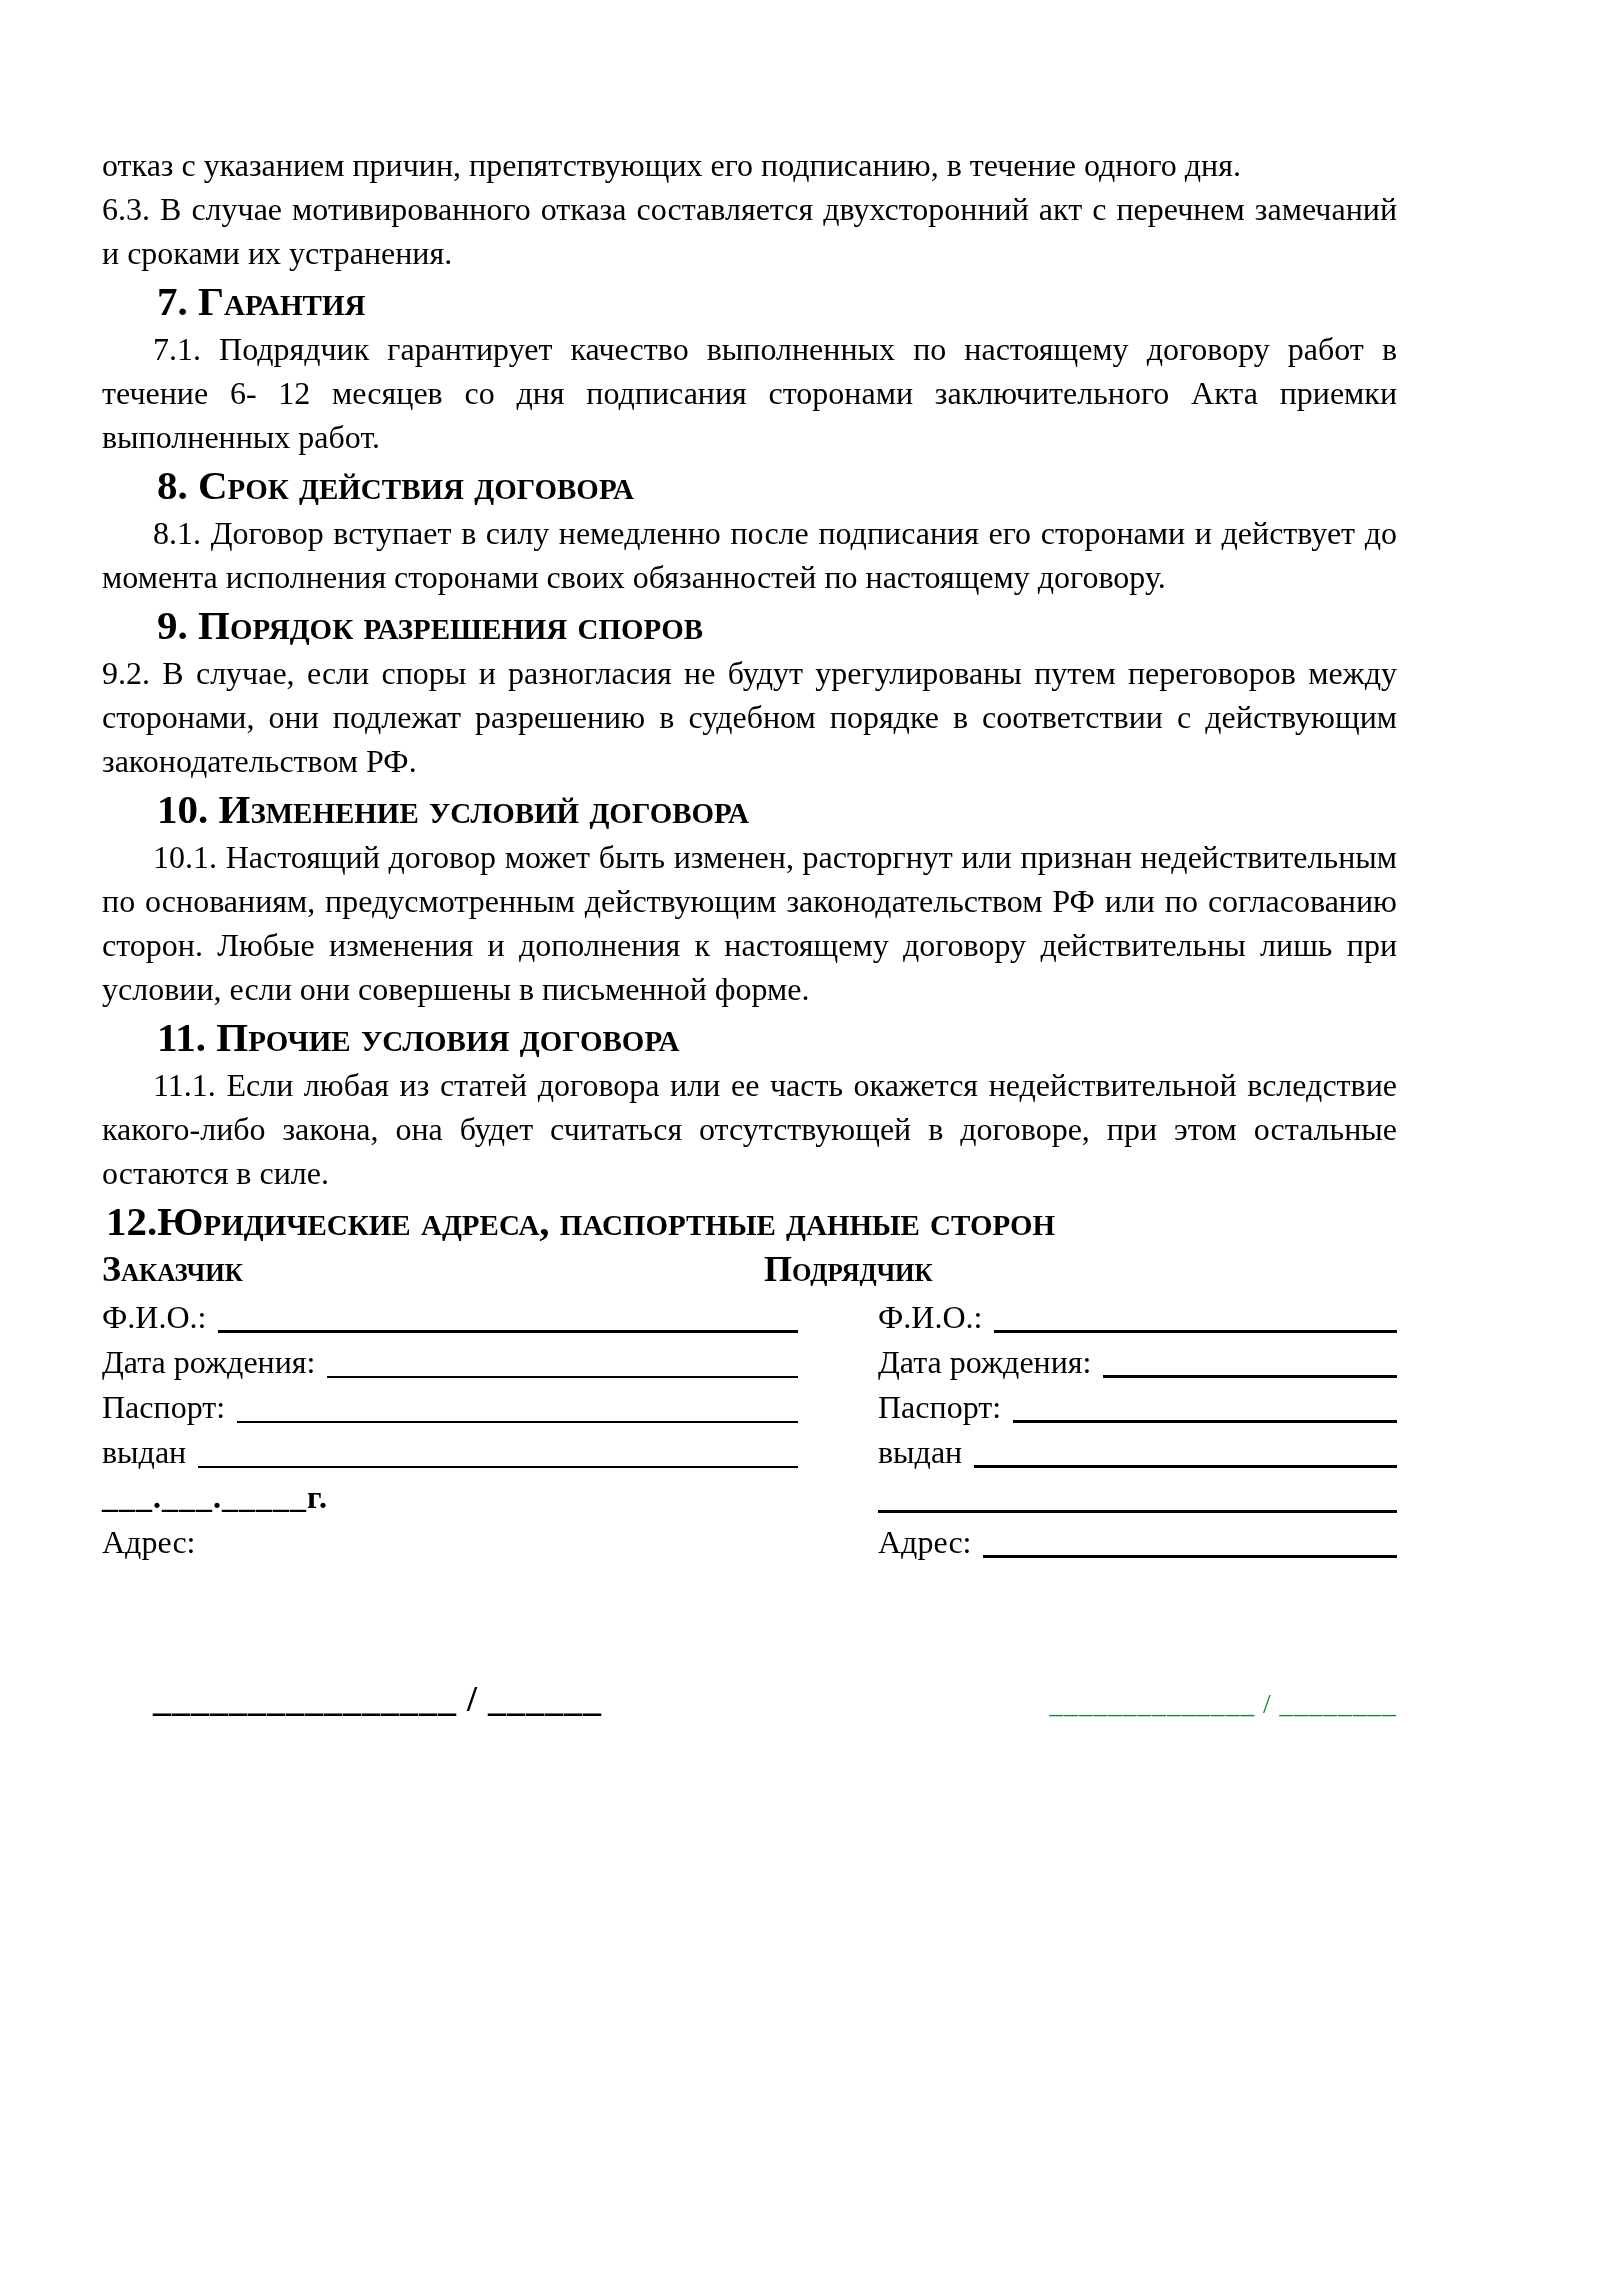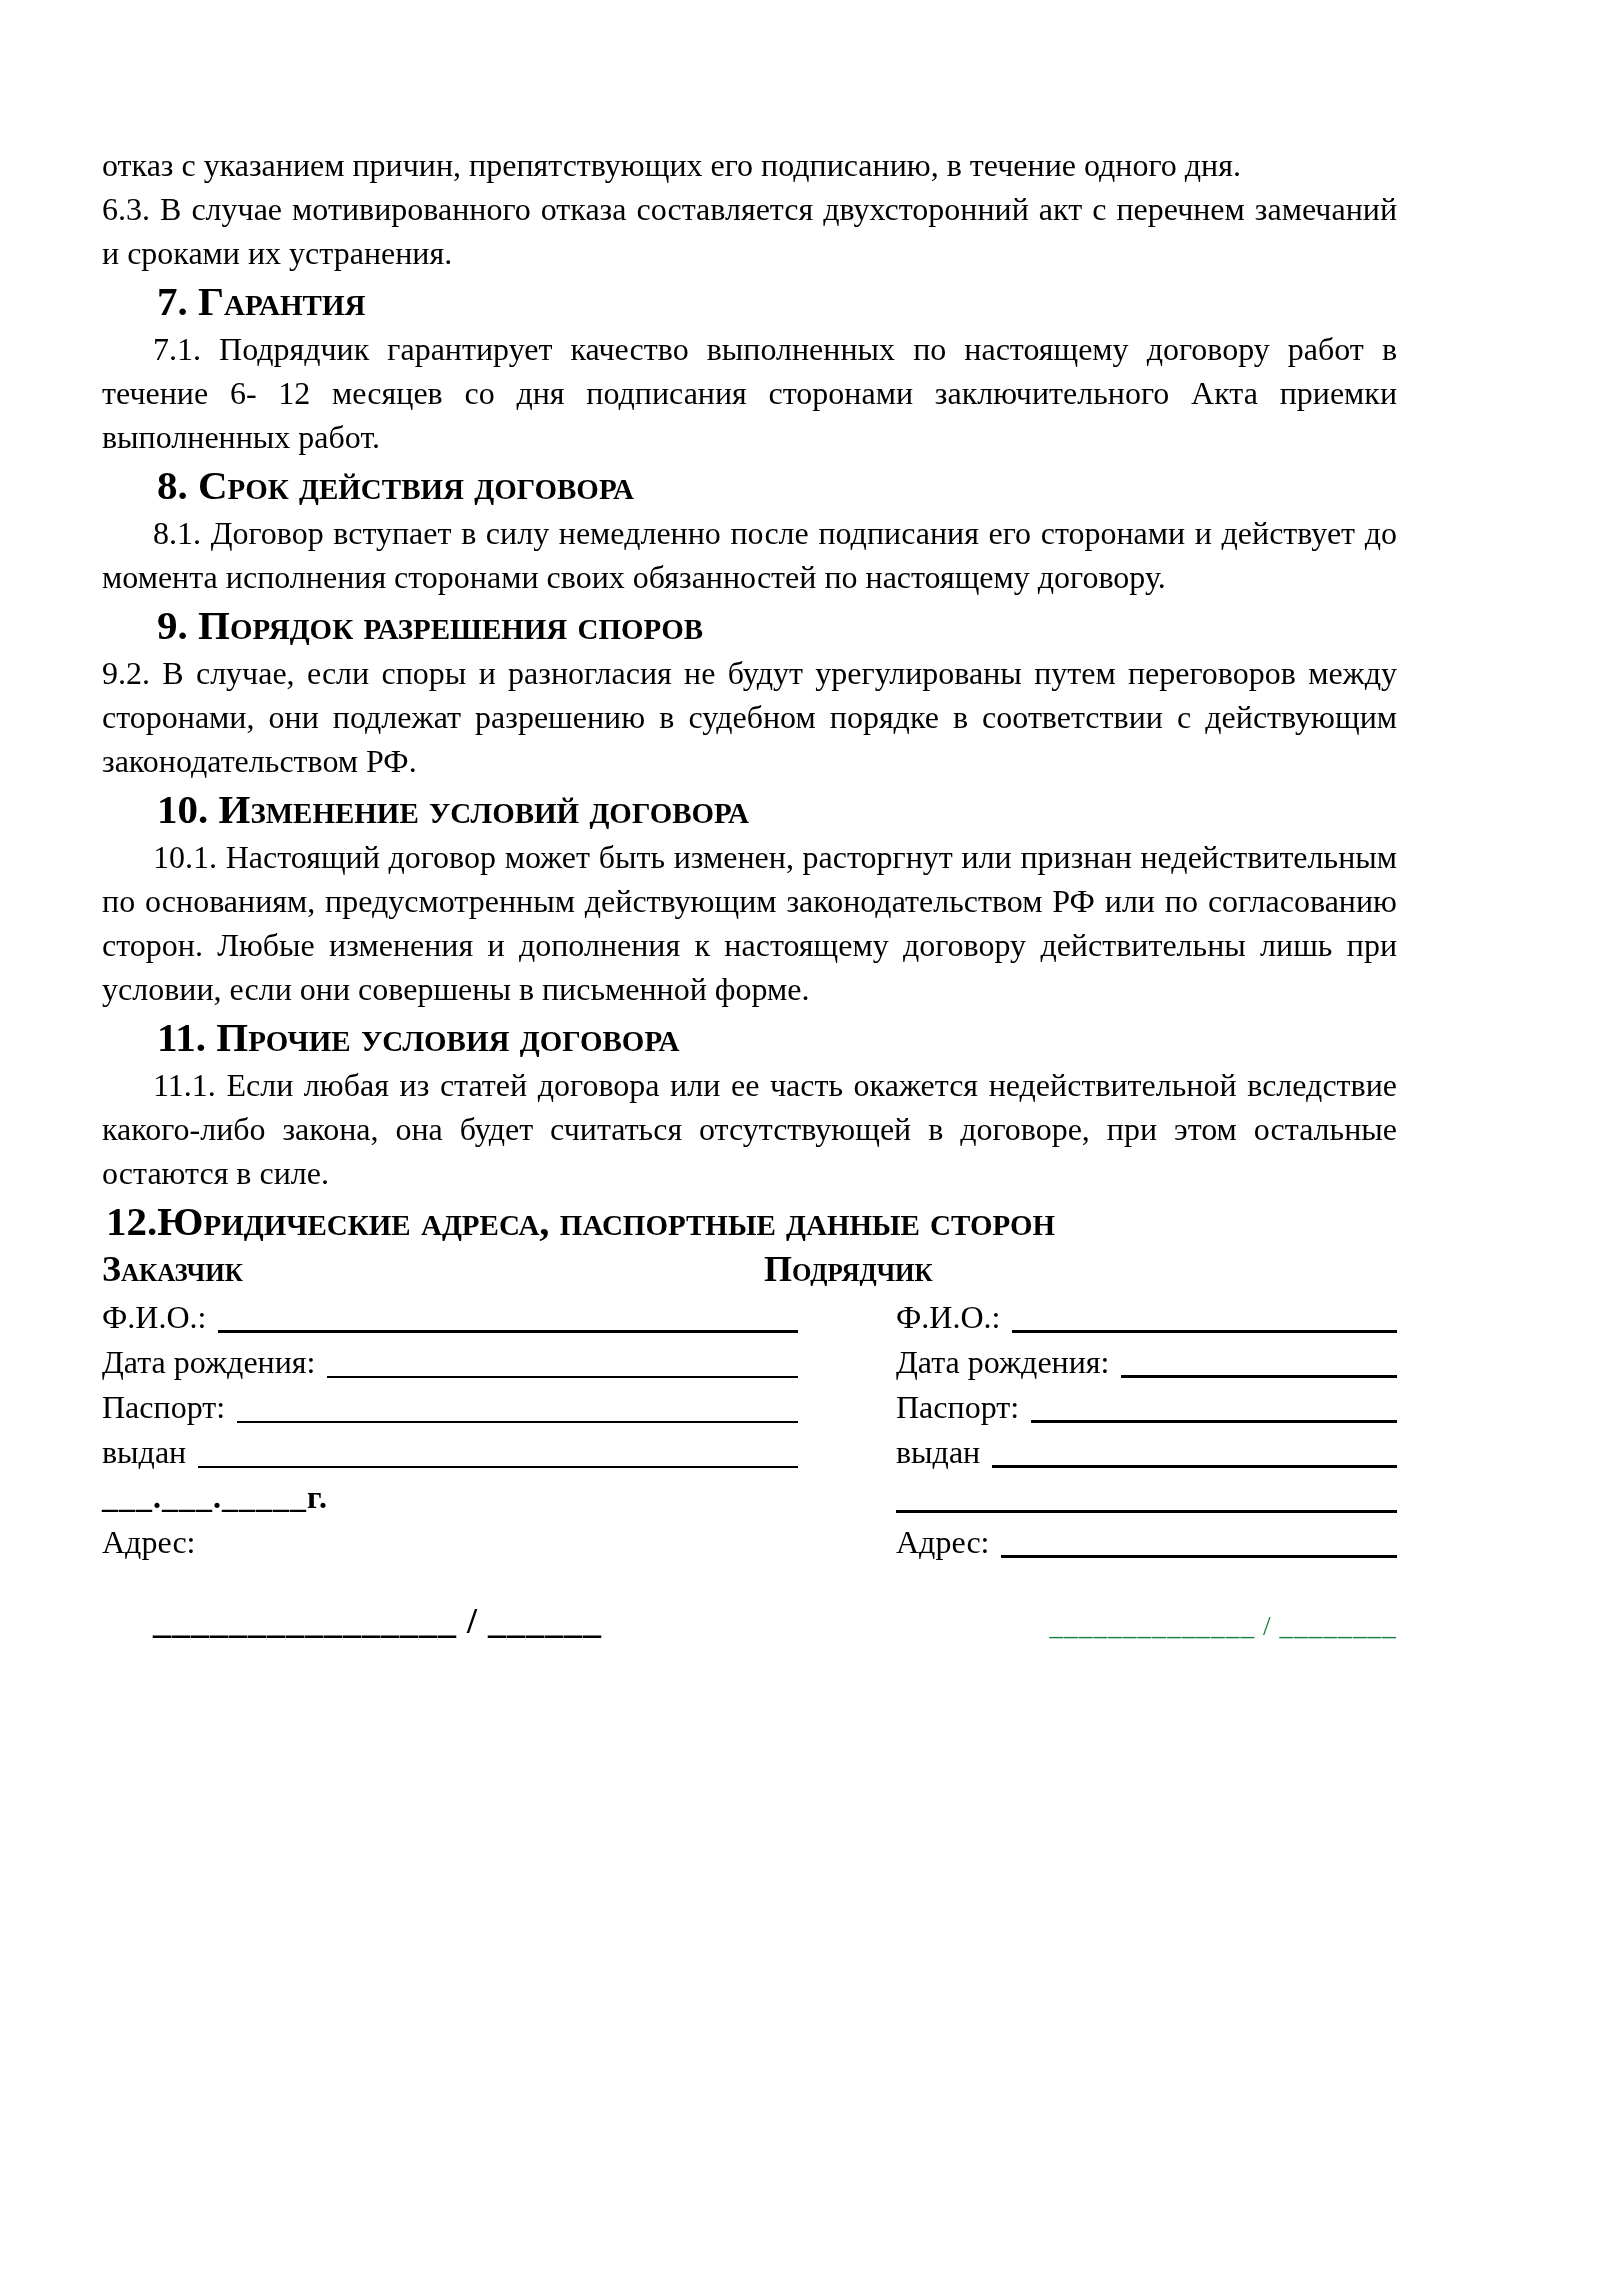--- a/index.html
+++ b/index.html
@@ -29,21 +29,21 @@
   }
   .heading.flush{ text-indent:0; }
   
   .party-titles{
     display:flex;
     font-size:36px;line-height:45px;
     font-weight:bold;font-variant:small-caps;gap:20px;
   }
   .party-titles .left-title{ width:642px; }
   
-  .parties{ display:flex;gap:18px; }
+  .parties{ display:flex; }
   .pcol{ box-sizing:border-box; }
   .pcol.left{ width:696px; margin-right:39px; }
   .pcol.right{ flex:1; padding-left:0; }
   .pcol.right .frow{ padding-left:41px; }
   .frow{
     display:flex;align-items:flex-end;
     height:45px;
     font-size:32px;line-height:39px;
   }
   .flabel{ white-space:nowrap; }
@@ -51,21 +51,21 @@
     flex:1;
     margin-left:11.8px;margin-bottom:3.9px;
     border-bottom:3.9px solid #000;
   }
   .fline.thin{ border-bottom-width:2px; }
   .fline.noLabel{ margin-left:0; }
   .date-ph{ font-weight:bold; letter-spacing:1px; }
   
   .sig-row{
     display:flex;align-items:flex-end;
-    margin-top:38px;
+    margin-top:116px;
   }
   .sig-left{
     margin-left:51px;
     font-size:36px;font-weight:bold;color:#000;
     letter-spacing:1px;
   }
   .sig-right{
     margin-left:auto;
     font-size:27.4px;font-weight:normal;color:#15803d;
     letter-spacing:1px;

